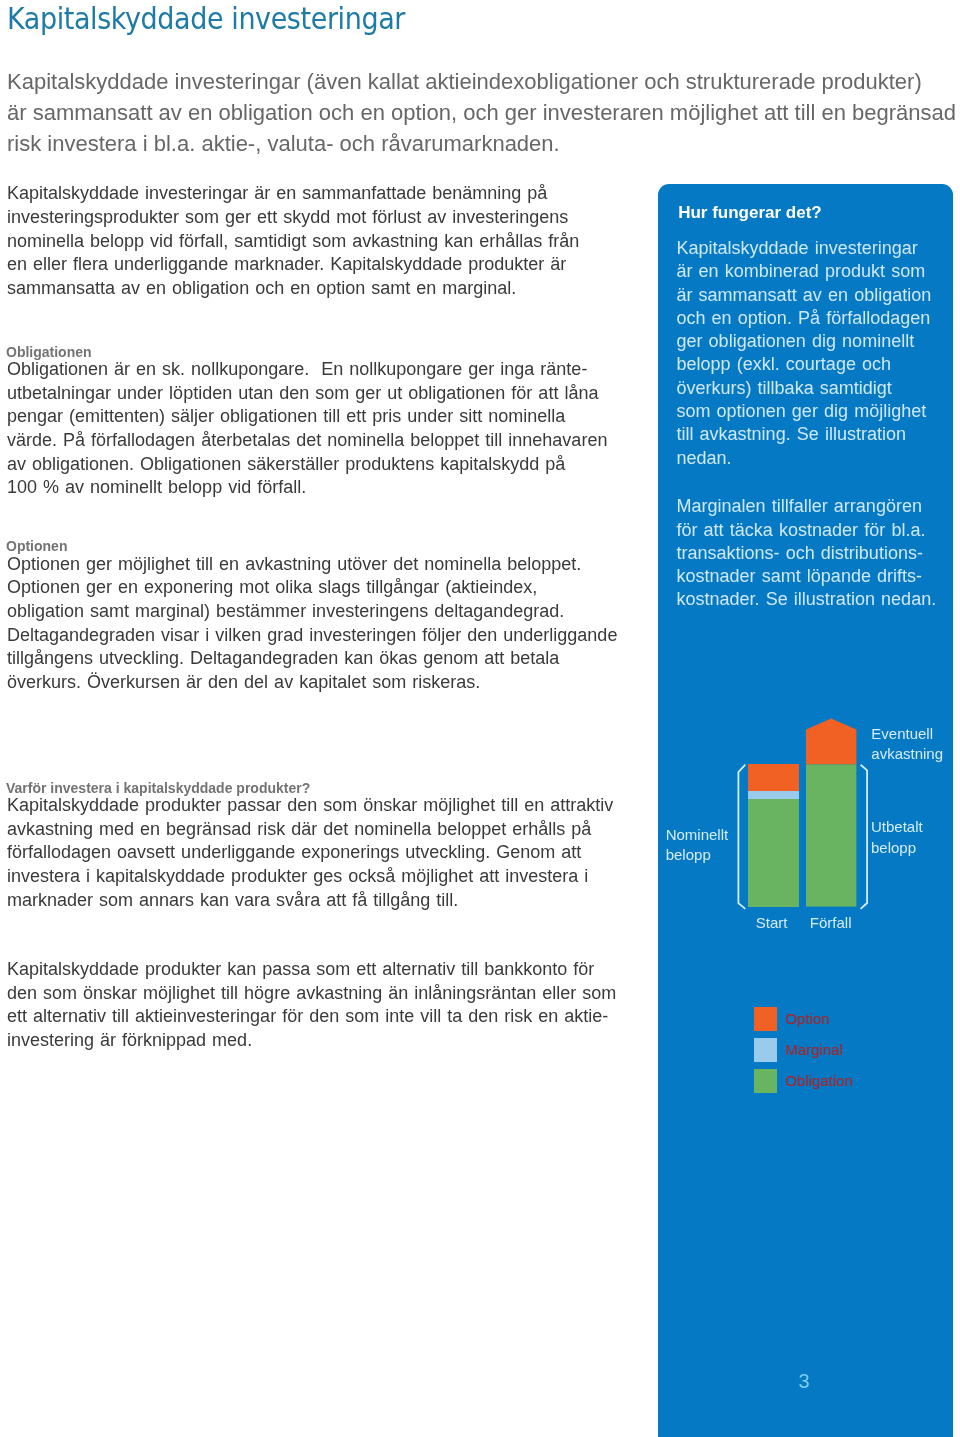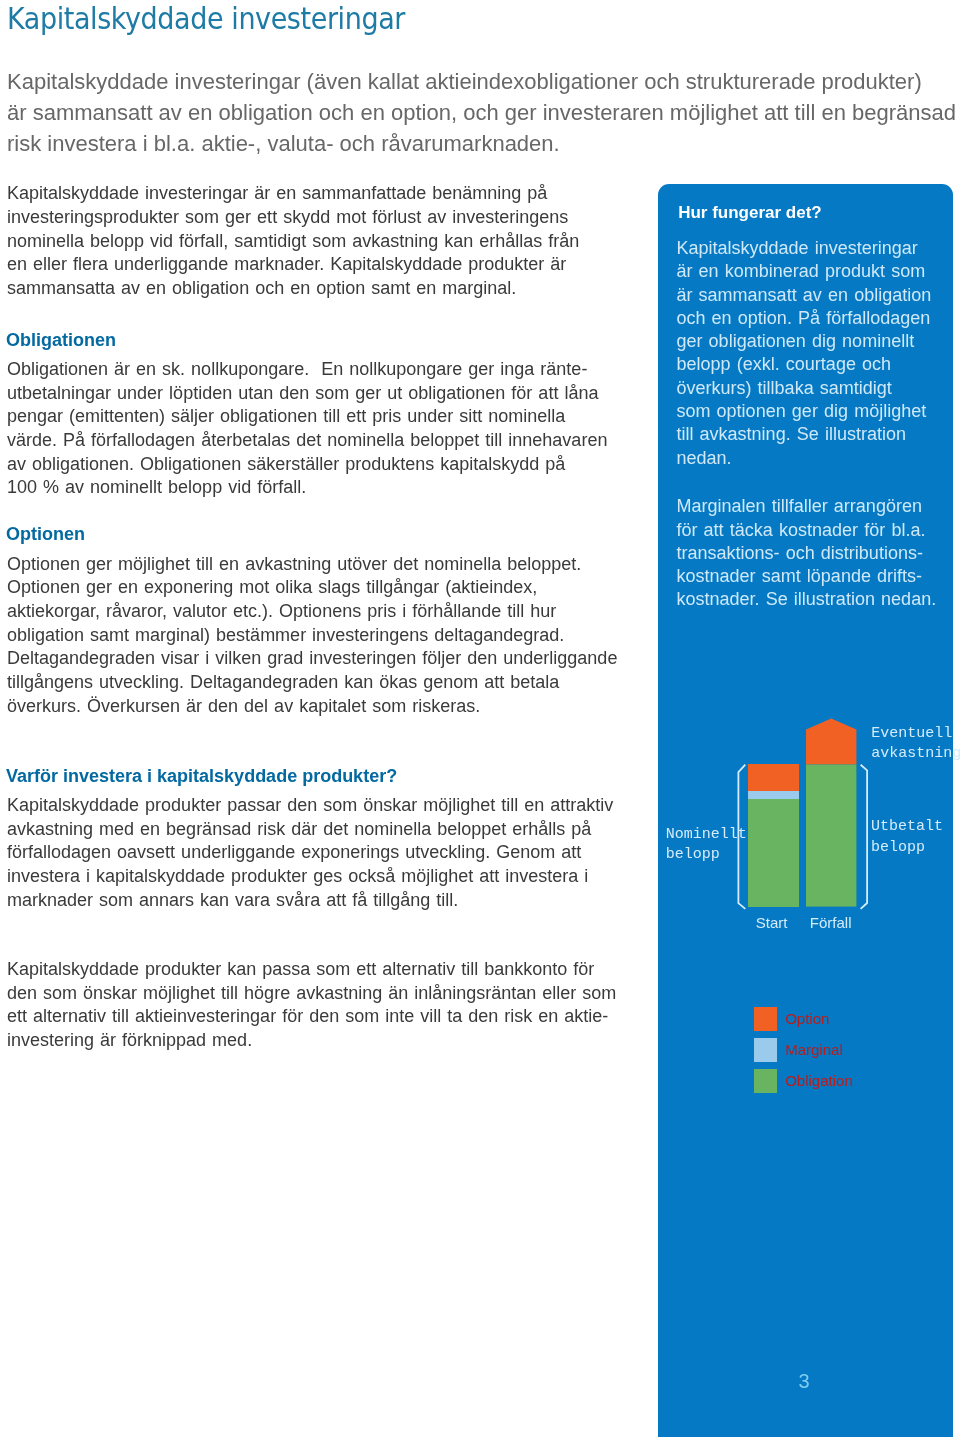--- a/index.html
+++ b/index.html
@@ -14,21 +14,21 @@
     font-family:"DejaVu Sans Condensed","DejaVu Sans",sans-serif;font-weight:300;
     font-size:30px;line-height:36px;color:#1d7ba5;letter-spacing:-0.4px;white-space:nowrap;}
   .intro{position:absolute;left:7px;top:65.8px;width:940px;
     font-size:22px;line-height:31.25px;color:#676767;}
   .intro .ln{display:block;white-space:pre;}
 
   
   .col-left{position:absolute;left:7px;top:0;width:614px;height:1437px;}
   .para{position:absolute;left:0;font-size:18px;line-height:23.7px;color:#3a3a3a;word-spacing:1px;}
   .para .ln{display:block;white-space:pre;}
-  .sec-head{position:absolute;left:-1px;font-size:18px;line-height:23.7px;font-weight:bold;color:#0369a1;white-space:nowrap;}
+  .sec-head{position:absolute;left:-1px;font-size:14px;line-height:23.7px;font-weight:bold;color:#737373;white-space:nowrap;margin-top:12px;}
   #lead{top:182.1px;}
   #h-obligationen{top:328.9px;}
   #p-obligationen{top:357.8px;}
   #h-optionen{top:523.2px;}
   #p-optionen{top:552.5px;}
   #h-varfor{top:764.9px;}
   #p-varfor{top:793.9px;}
   #p-closing{top:958px;}
 
   
@@ -46,21 +46,21 @@
   .chart{position:absolute;left:0;top:0;width:960px;height:1437px;}
   .bar{position:absolute;}
   .bar-start{left:748.4px;top:763.8px;width:50.3px;height:143.1px;}
   .seg{width:100%;}
   .seg-option{height:26.8px;background:#f06123;}
   .seg-marginal{height:8.5px;background:#9acbec;}
   .seg-obligation{height:107.8px;background:#68b460;}
   .bar-forfall{left:806.1px;top:718.3px;width:50.4px;height:188.6px;}
   .brackets{position:absolute;left:730px;top:758px;}
   .clabel{position:absolute;font-size:15px;line-height:20.4px;color:#d5ecfb;}
-  .clabel .ln{display:block;white-space:nowrap;font-family:Liberation Mono, monospace;}
+  .clabel .ln{display:block;white-space:nowrap;}
   .lbl-nominellt{left:665.7px;top:824.6px;}
   .lbl-utbetalt{left:871px;top:817.1px;}
   .lbl-eventuell{left:871.3px;top:723.9px;}
   .cat{white-space:nowrap;line-height:20.4px;}
   .cat-start{left:755.8px;top:913.3px;}
   .cat-forfall{left:809.8px;top:913.3px;}
   .legend{position:absolute;left:753.6px;top:1007.4px;}
   .lg-row{position:relative;height:31px;}
   .lg-sw{position:absolute;left:0;top:0;width:23.4px;height:23.4px;display:block;}
   .sw-option{background:#f06123;}
@@ -103,21 +103,20 @@
       <span class="ln">pengar (emittenten) säljer obligationen till ett pris under sitt nominella</span>
       <span class="ln">värde. På förfallodagen återbetalas det nominella beloppet till innehavaren</span>
       <span class="ln">av obligationen. Obligationen säkerställer produktens kapitalskydd på</span>
       <span class="ln">100 % av nominellt belopp vid förfall.</span>
     </div>
 
     <div class="sec-head" id="h-optionen">Optionen</div>
     <div class="para" id="p-optionen">
       <span class="ln">Optionen ger möjlighet till en avkastning utöver det nominella beloppet.</span>
       <span class="ln">Optionen ger en exponering mot olika slags tillgångar (aktieindex,</span>
-      <span class="ln">aktiekorgar, råvaror, valutor etc.). Optionens pris i förhållande till hur</span>
       <span class="ln">obligation samt marginal) bestämmer investeringens deltagandegrad.</span>
       <span class="ln">Deltagandegraden visar i vilken grad investeringen följer den underliggande</span>
       <span class="ln">tillgångens utveckling. Deltagandegraden kan ökas genom att betala</span>
       <span class="ln">överkurs. Överkursen är den del av kapitalet som riskeras.</span>
     </div>
 
     <div class="sec-head" id="h-varfor">Varför investera i kapitalskyddade produkter?</div>
     <div class="para" id="p-varfor">
       <span class="ln">Kapitalskyddade produkter passar den som önskar möjlighet till en attraktiv</span>
       <span class="ln">avkastning med en begränsad risk där det nominella beloppet erhålls på</span>

